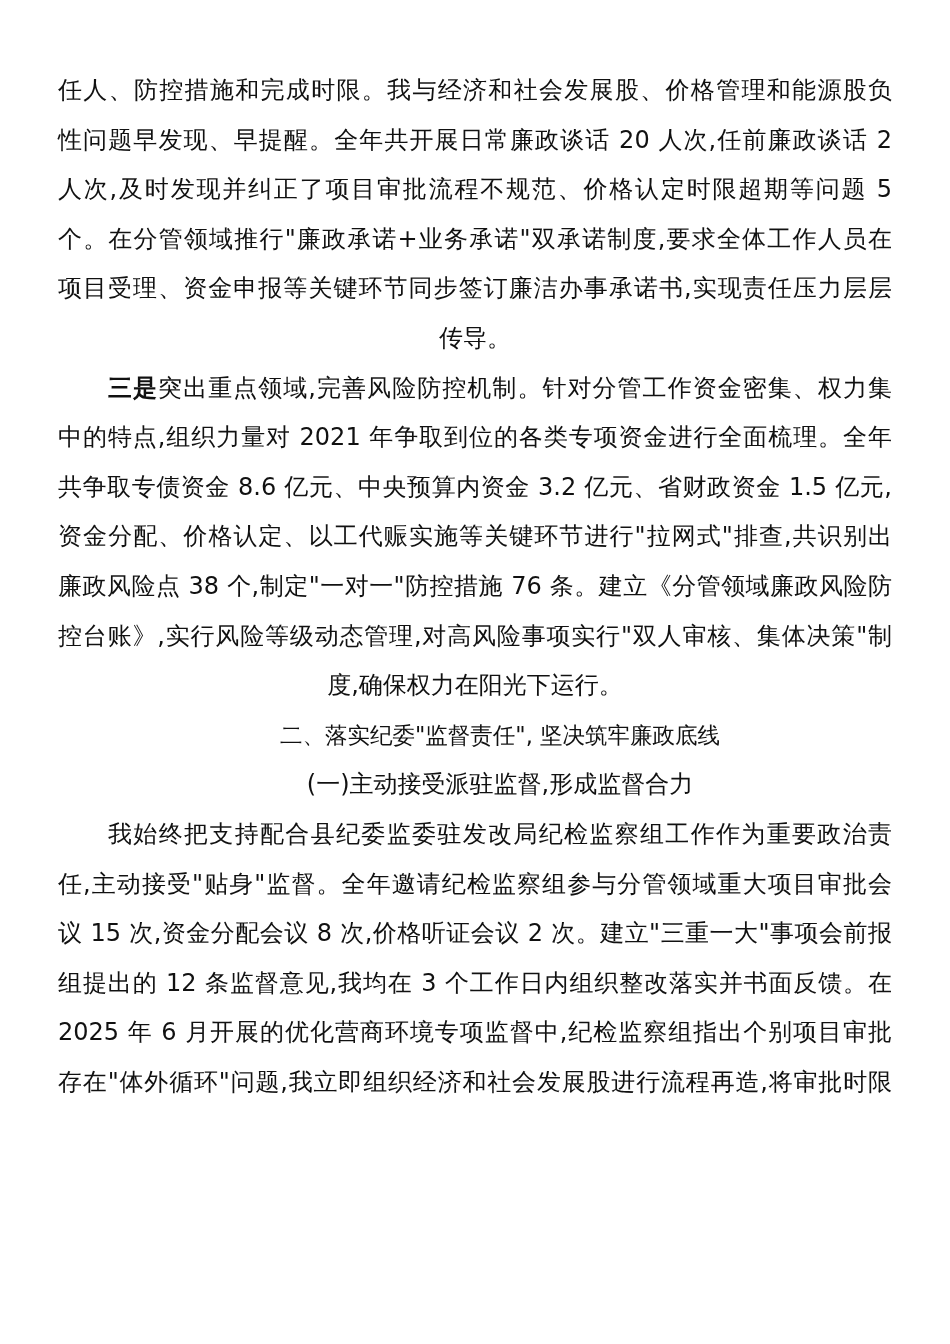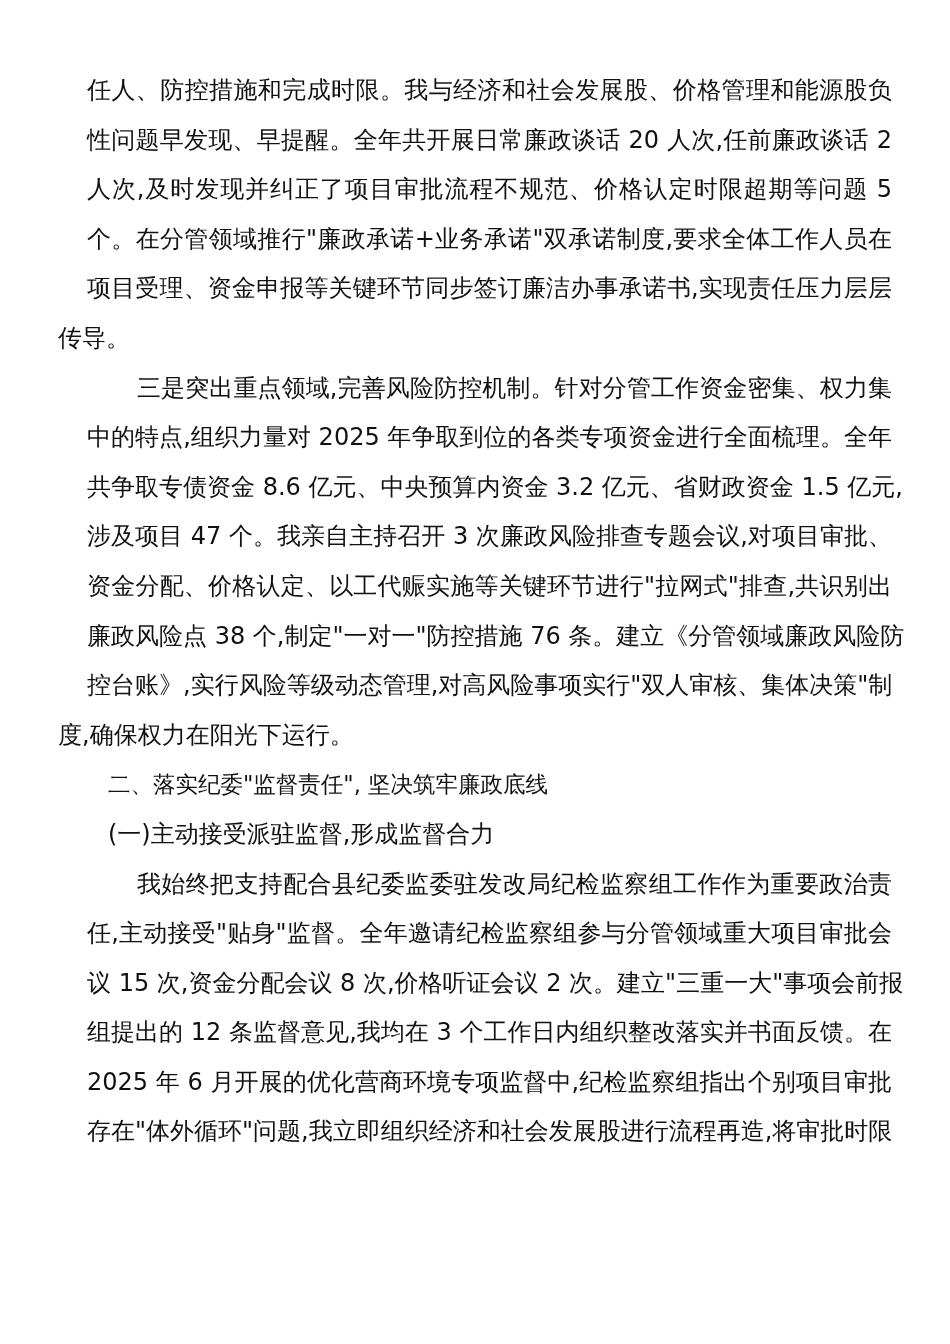--- a/index.html
+++ b/index.html
@@ -21,55 +21,54 @@
       top: 66px;
       width: 834px;
     }
     .line {
       height: 49.6px;
       line-height: 49.6px;
       font-size: 24px;
       white-space: nowrap;
       overflow: visible;
       letter-spacing: 0;
+      text-align: center;
     }
     .line.full {
       text-align: justify;
       text-align-last: justify;
-      margin-left: 29px;
     }
     .line.indent {
       padding-left: 50px;
     }
     .line.heading {
       font-size: 22.5px;
     }
     .bold {
-      font-weight: normal;
+      font-weight: bold;
     }
   </style>
 </head>
 <body>
 
 <div class="page">
 
   <div>
     <div class="line full">任人、防控措施和完成时限。我与经济和社会发展股、价格管理和能源股负</div>
     <div class="line full">性问题早发现、早提醒。全年共开展日常廉政谈话 20 人次,任前廉政谈话 2</div>
     <div class="line full">人次,及时发现并纠正了项目审批流程不规范、价格认定时限超期等问题 5</div>
     <div class="line full">个。在分管领域推行"廉政承诺+业务承诺"双承诺制度,要求全体工作人员在</div>
     <div class="line full">项目受理、资金申报等关键环节同步签订廉洁办事承诺书,实现责任压力层层</div>
     <div class="line">传导。</div>
   </div>
 
   <div>
     <div class="line full indent"><span class="bold">三是</span><span>突出重点领域,完善风险防控机制。针对分管工作资金密集、权力集</span></div>
-    <div class="line full">中的特点,组织力量对 2025 年争取到位的各类专项资金进行全面梳理。全年</div>
+    <div class="line full">中的特点,组织力量对 2021 年争取到位的各类专项资金进行全面梳理。全年</div>
     <div class="line full">共争取专债资金 8.6 亿元、中央预算内资金 3.2 亿元、省财政资金 1.5 亿元,</div>
-    <div class="line full">涉及项目 47 个。我亲自主持召开 3 次廉政风险排查专题会议,对项目审批、</div>
     <div class="line full">资金分配、价格认定、以工代赈实施等关键环节进行"拉网式"排查,共识别出</div>
     <div class="line full">廉政风险点 38 个,制定"一对一"防控措施 76 条。建立《分管领域廉政风险防</div>
     <div class="line full">控台账》,实行风险等级动态管理,对高风险事项实行"双人审核、集体决策"制</div>
     <div class="line">度,确保权力在阳光下运行。</div>
   </div>
 
   <div class="line indent heading">二、落实纪委"监督责任", 坚决筑牢廉政底线</div>
 
   <div class="line indent">(一)主动接受派驻监督,形成监督合力</div>
 

